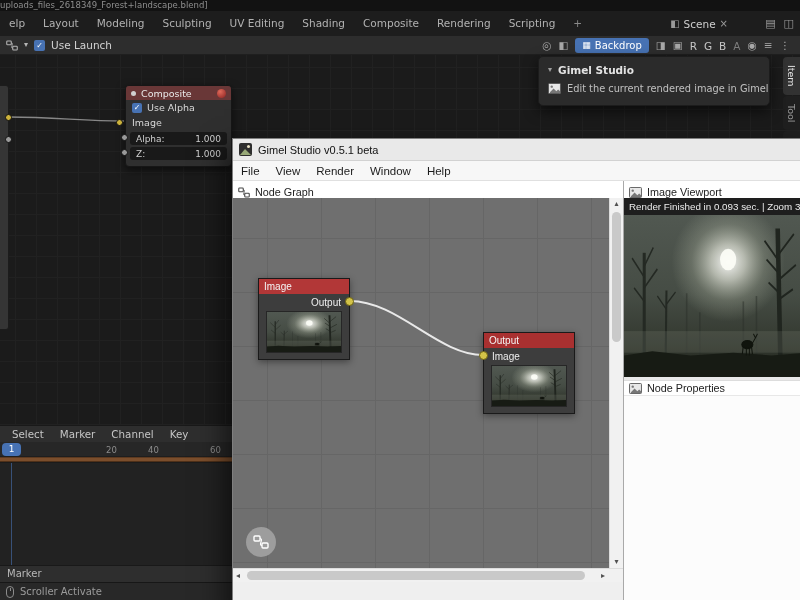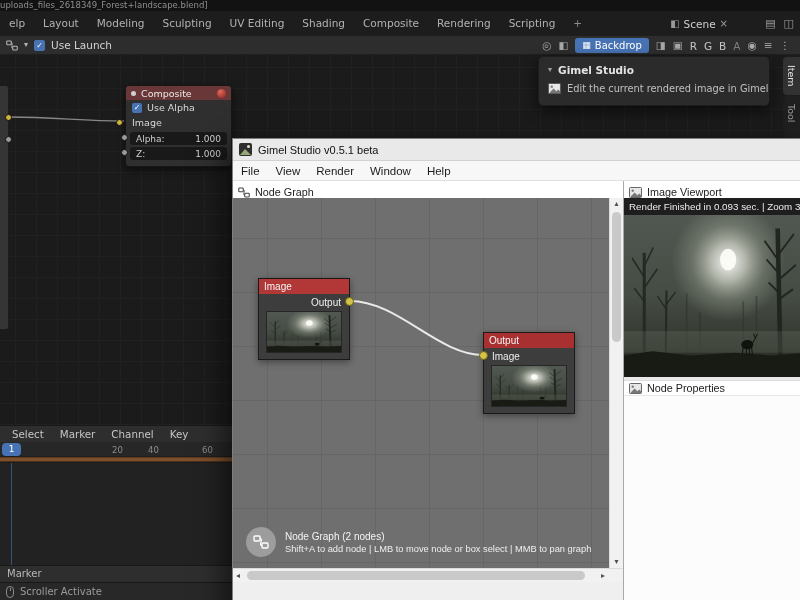--- a/index.html
+++ b/index.html
@@ -66,21 +66,21 @@
   .gp-ico{width:13px;height:11px;flex:0 0 auto}
   .gp-btn{margin:8px 10px 0;height:18px;background:#474747;border:1px solid #3a3a3a;border-radius:4px;
     color:#dcdcdc;font-size:10.3px;display:flex;align-items:center;justify-content:center}
 
   .bl-tlmenu{position:absolute;left:0;top:425px;width:800px;height:17px;background:#2e2e2e;
     border-top:1px solid #191919;display:flex;align-items:center;font-size:10.3px;color:#c6c6c6;padding-left:4px}
   .tlm{padding:0 8px}
   .bl-ruler{position:absolute;left:0;top:442px;width:800px;height:15px;background:#272727;
     border-bottom:1px solid #1e1e1e;font-size:8.5px;color:#8c8c8c}
   .tick{position:absolute;top:3px}
-  .t20{left:112px}.t40{left:148px}.t60{left:202px}
+  .t20{left:106px}.t40{left:148px}.t60{left:210px}
   .framebadge{position:absolute;left:2px;top:1px;width:19px;height:13px;background:#4772b3;border-radius:4px;
     color:#fff;font-size:9px;line-height:13px;text-align:center}
   .bl-orange{position:absolute;left:0;top:457px;width:800px;height:5px;background:#7b4e2c;
     border-top:1px solid #5d3a20;border-bottom:1px solid #4e3019}
   .bl-channels{position:absolute;left:0;top:463px;width:800px;height:102px;background:#222}
   .playhead{position:absolute;left:11px;top:0;width:1px;height:100%;background:#4772b3;opacity:.6}
   .bl-marker{position:absolute;left:0;top:565px;width:800px;height:17px;background:#2e2e2e;
     border-top:1px solid #191919;color:#b8b8b8;font-size:10px;line-height:16px;padding-left:7px}
   .bl-status{position:absolute;left:0;top:582px;width:800px;height:18px;background:#282828;
     border-top:1px solid #171717;display:flex;align-items:center;gap:6px;padding-left:6px;color:#9a9a9a;font-size:10px}
@@ -405,24 +405,20 @@
                   <use href="#forest"></use>
                 </svg>
             </div>
 
             <div class="gw-overlay">
               <span class="ov-circle">
                 <svg>
                     <use href="#nodeicon"></use>
                   </svg>
               </span>
-              <span>
-                <div class="ov-l1">Node Graph (2 nodes)</div>
-                <div class="ov-l2">Shift+A to add node | LMB to move node or box select | MMB to pan graph</div>
-              </span>
             </div>
           </div>
 
           <div class="gw-vscroll">
             <span class="up i">▴</span>
             <span class="vthumb"></span>
             <span class="down i">▾</span>
           </div>
         </div>
 

